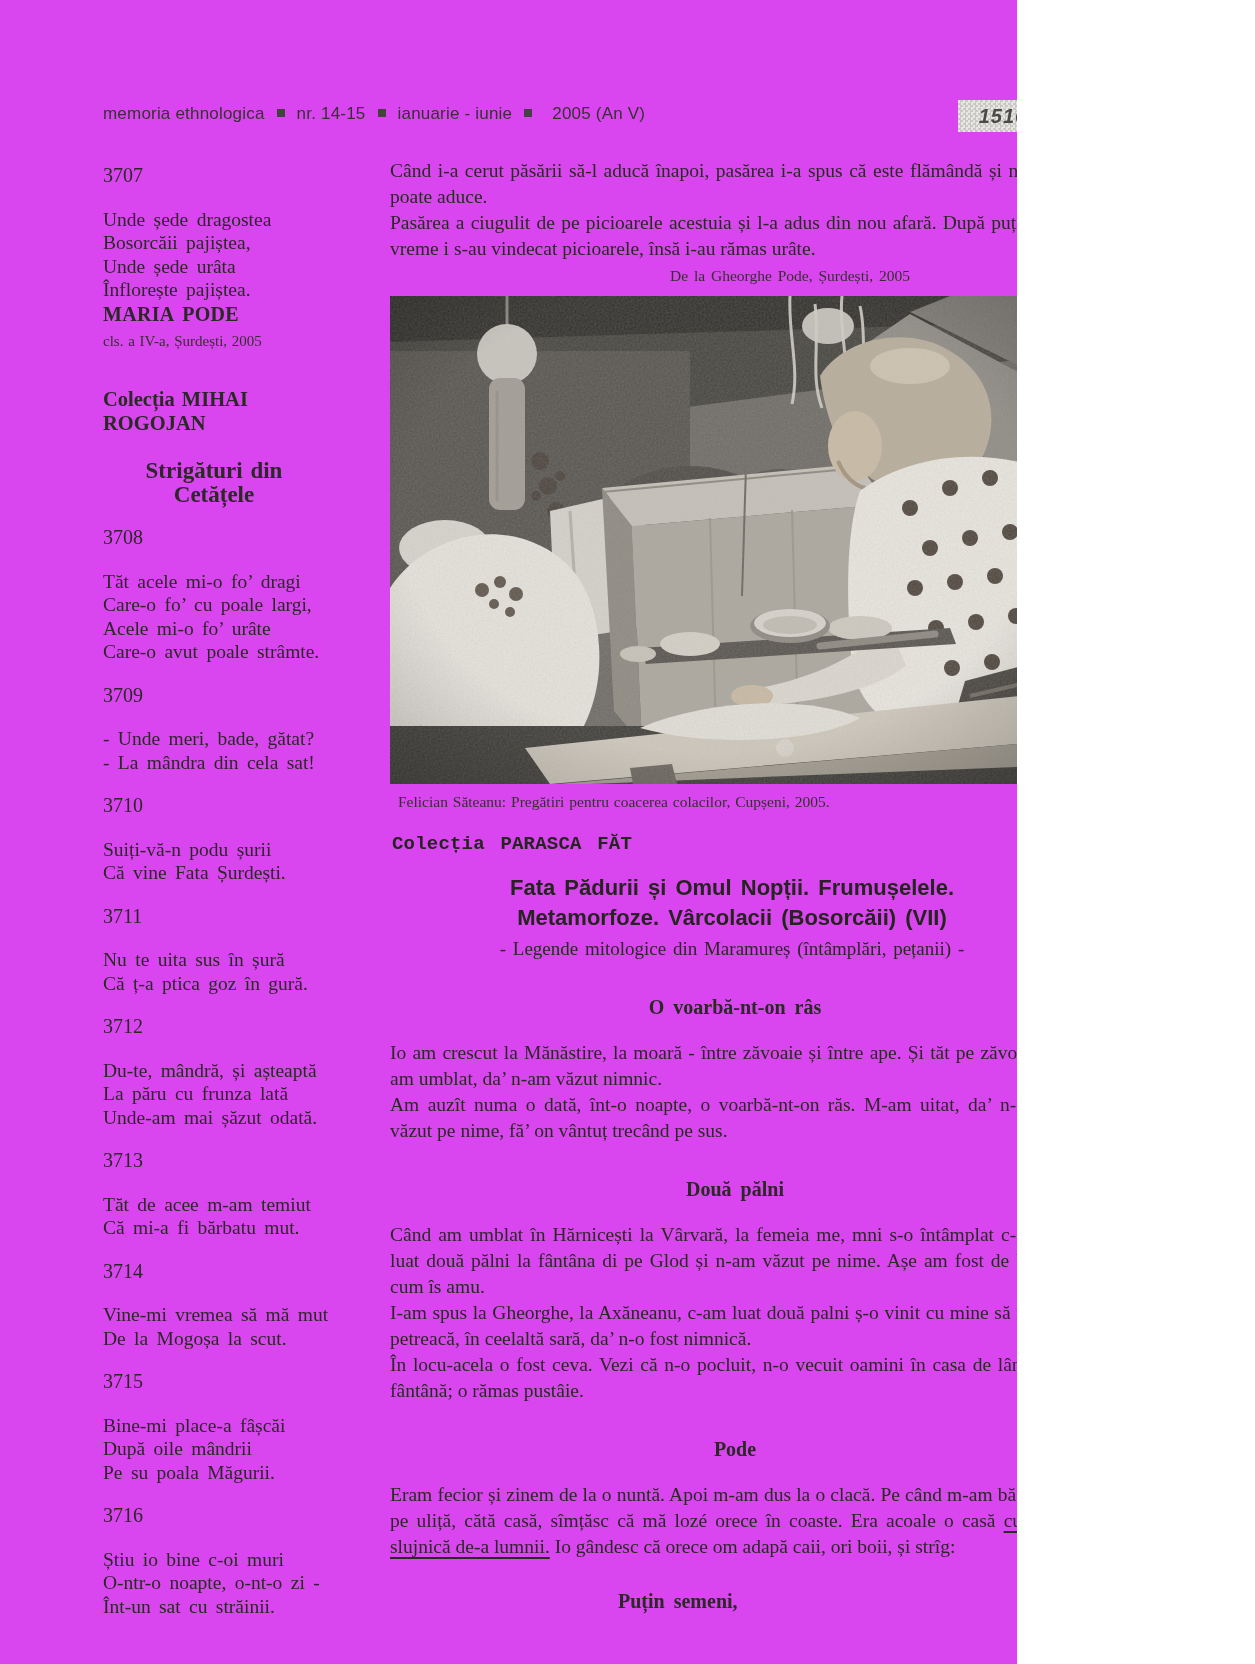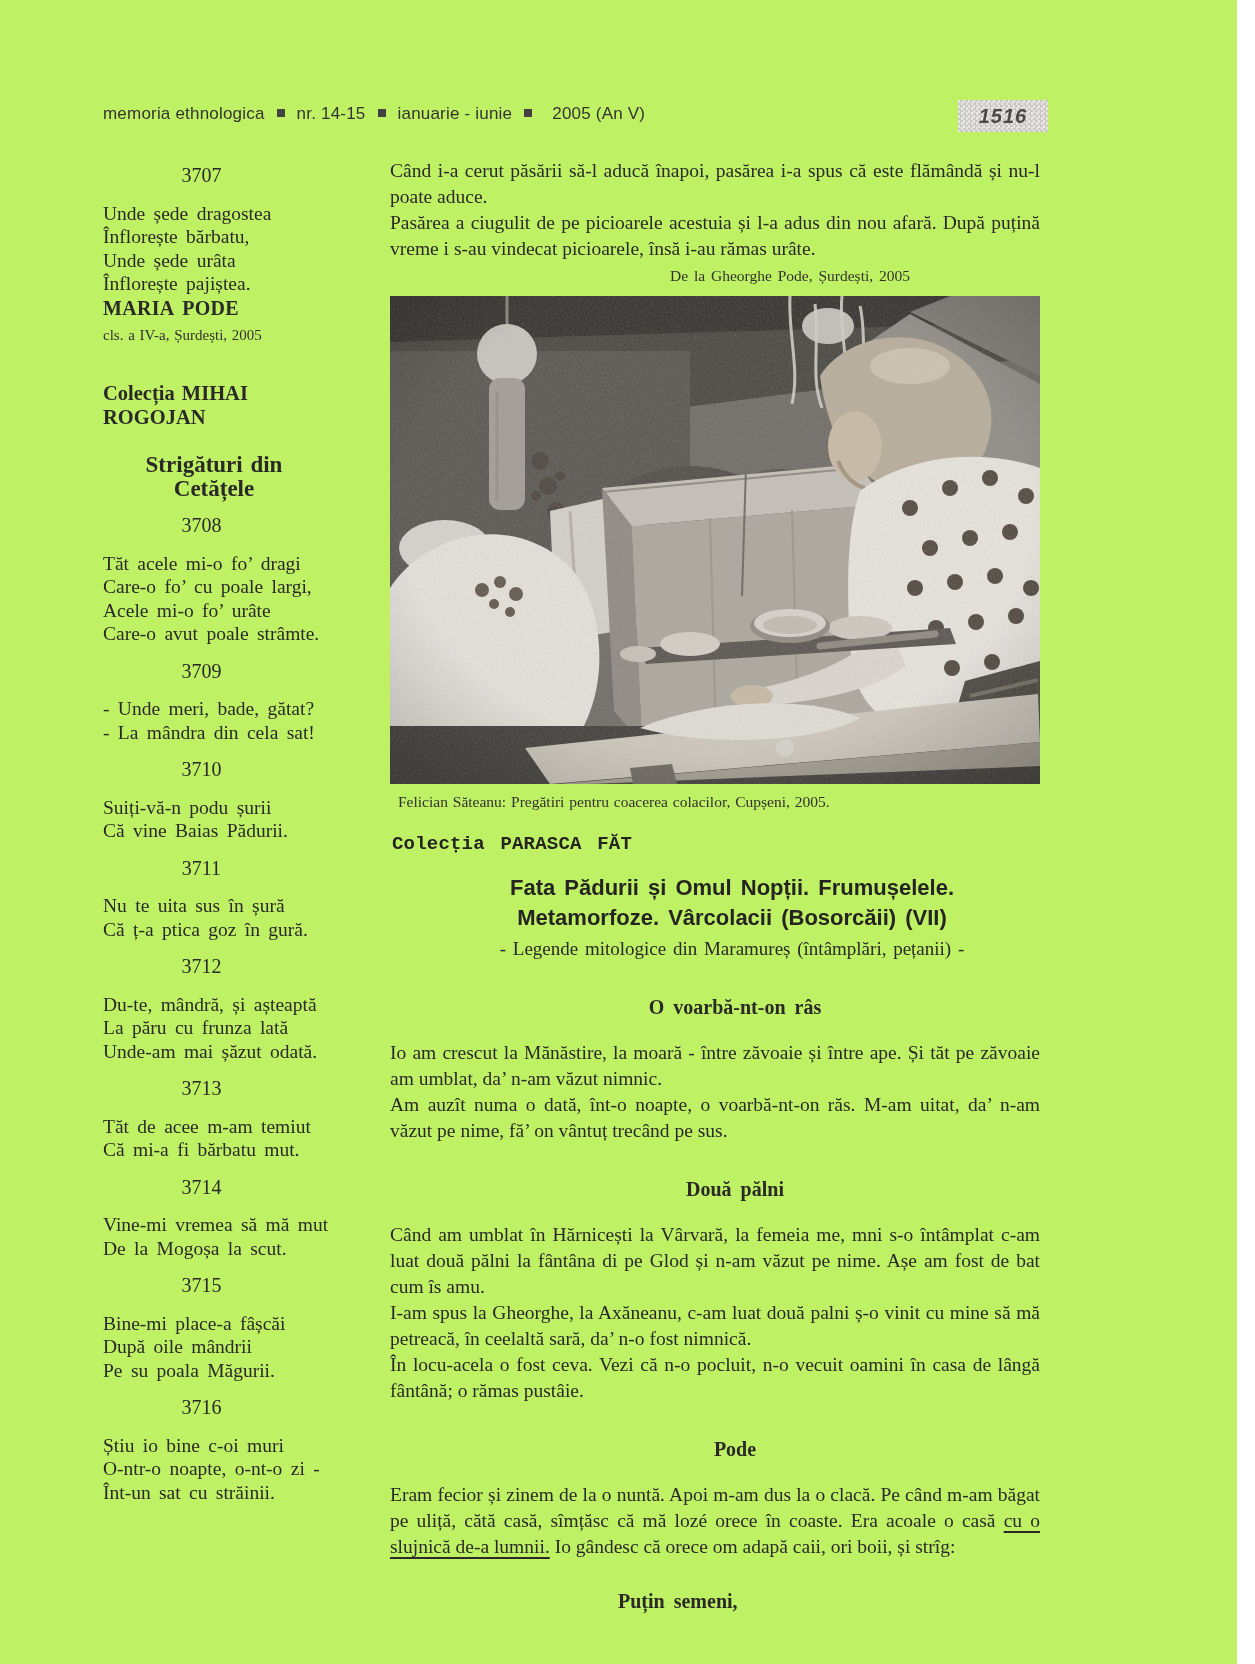--- a/index.html
+++ b/index.html
@@ -1,30 +1,30 @@
 <!DOCTYPE html>
 <html lang="ro"><head>
 <meta charset="utf-8">
 <style>
   html,body{margin:0;padding:0;background:#ffffff;}
-  .page{position:relative;width:1237px;height:1664px;background:#bef264;overflow:hidden;
+  .page{position:relative;width:1017px;height:1664px;background:#d946ef;overflow:hidden;
         font-family:"Liberation Serif",serif;color:#2b2926;}
   
   .hdr{position:absolute;left:103px;top:100px;width:1060px;height:40px;
        font-family:"Liberation Sans",sans-serif;font-size:17px;color:#35332f;}
   .hdr-line{position:absolute;left:0;top:4px;white-space:nowrap;letter-spacing:.2px;}
   .sq{display:inline-block;width:8px;height:8px;background:#444240;margin:0 12px 3px 12px;vertical-align:middle;}
   .page-badge{position:absolute;left:855px;top:0;width:90px;height:32px;
       background:repeating-conic-gradient(#c9c8c4 0% 25%, #e7e6e2 0% 50%);background-size:5px 5px;
       display:flex;align-items:center;justify-content:center;
       font-style:italic;font-weight:bold;font-size:20px;color:#4c4a47;letter-spacing:1px;}
   
   .col-left{position:absolute;left:103px;top:148px;width:252px;
       font-size:19.5px;line-height:23.5px;word-spacing:3.5px;}
-  .pnum{text-align:center;padding-right:55px;font-size:20px;margin:14px 0;}
+  .pnum{text-align:left;padding-right:55px;font-size:20px;margin:20px 0;}
   .pnum.first{margin-top:16px;}
   .plines div{margin:0;}
   .pauthor{font-weight:bold;font-size:20px;letter-spacing:.3px;margin-top:1px;}
   .pnote{font-size:15px;word-spacing:1px;margin-top:6px;color:#34312d;line-height:18px;}
   .col-heading{font-size:20.5px;font-weight:bold;margin:38px 0 0 0;word-spacing:2px;}
   .col-subheading{font-size:23px;font-weight:bold;margin:24px 0 0 0;text-align:center;
       padding-right:30px;word-spacing:2px;}
   
   .col-right{position:absolute;left:390px;top:142px;width:650px;font-size:19.5px;line-height:26px;}
   p.body{margin:0;text-align:justify;}
@@ -58,21 +58,21 @@
     <div class="page-badge">
       <span>1516</span>
     </div>
   </div>
 
   <aside class="col-left">
     <div class="poem">
       <div class="pnum first">3707</div>
       <div class="plines">
           <div>Unde șede dragostea</div>
-          <div>Înflorește bărbatu,</div>
+          <div>Bosorcăii pajiștea,</div>
           <div>Unde șede urâta</div>
           <div>Înflorește pajiștea.</div>
         </div>
       <div class="pauthor">MARIA PODE</div>
       <div class="pnote">cls. a IV-a, Șurdești, 2005</div>
     </div>
 
     <h2 class="col-heading">Colecția MIHAI ROGOJAN</h2>
     <h3 class="col-subheading">Strigături din Cetățele</h3>
 
@@ -89,21 +89,21 @@
       <div class="pnum">3709</div>
       <div class="plines">
           <div>- Unde meri, bade, gătat?</div>
           <div>- La mândra din cela sat!</div>
         </div>
     </div>
     <div class="poem">
       <div class="pnum">3710</div>
       <div class="plines">
           <div>Suiți-vă-n podu șurii</div>
-          <div>Că vine Baias Pădurii.</div>
+          <div>Că vine Fata Șurdești.</div>
         </div>
     </div>
     <div class="poem">
       <div class="pnum">3711</div>
       <div class="plines">
           <div>Nu te uita sus în șură</div>
           <div>Că ț-a ptica goz în gură.</div>
         </div>
     </div>
     <div class="poem">

